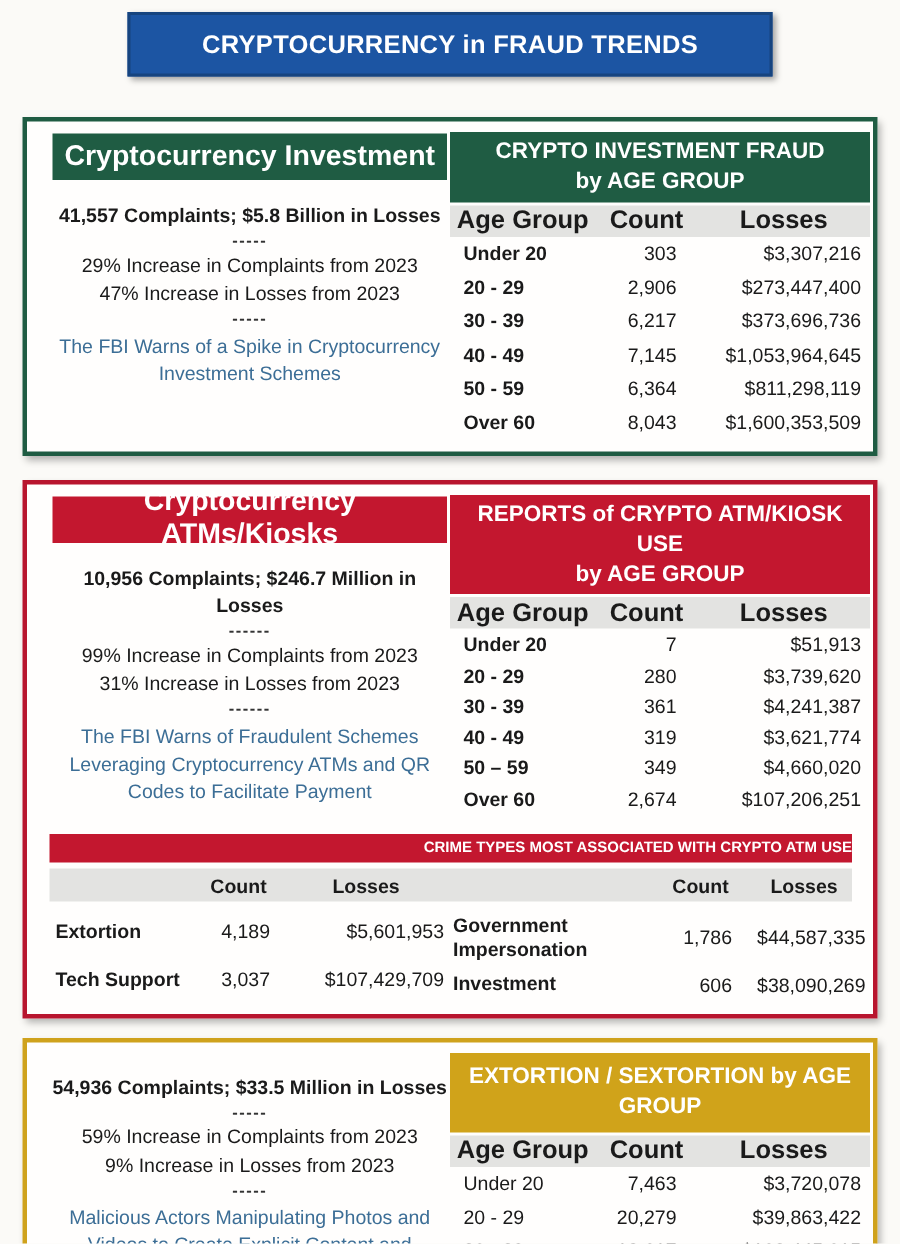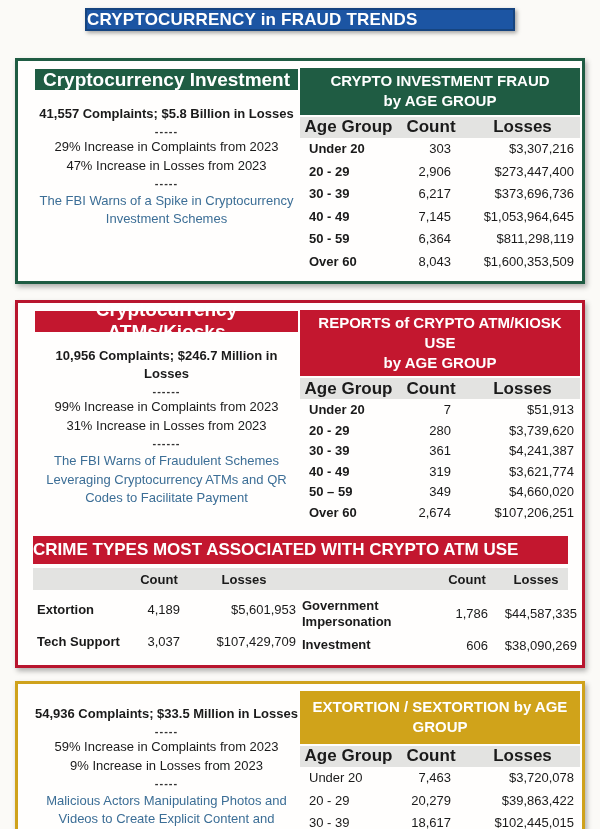--- a/index.html
+++ b/index.html
@@ -7,46 +7,46 @@
   body {
     height:829px;
     background:#fbfaf7;
     font-family:"Liberation Sans", sans-serif;
     color:#1a1a1a;
     overflow:hidden;
   }
 
   
   .banner {
-    width:430px; height:23px;
+    width:430px; height:43px;
     margin:8px auto 0;
     background:#1c55a3;
     border:2px solid #16447f;
     box-shadow:2px 2px 4px rgba(0,0,0,.35);
-    display:flex; align-items:center; justify-content:flex-start;
+    display:flex; align-items:center; justify-content:center;
     color:#fff; font-weight:bold; font-size:17px; letter-spacing:.2px;
   }
 
   
   .section {
     width:570px; margin:0 auto;
     background:#fffefd;
     border:3px solid;
     box-shadow:2px 3px 5px rgba(0,0,0,.3);
   }
   .sec1 { border-color:#1f5c43; margin-top:27px; }
   .sec2 { border-color:#b8152e; margin-top:16px; }
   .sec3 { border-color:#cfa21c; margin-top:13px; }
 
   .sec-main { display:flex; padding:6px 2px 8px 2px; }
 
   
   .left-col { width:284px; padding:0 2px 0 15px; text-align:center; }
   .sec-header {
-    height:21px; margin-top:2px;
+    height:31px; margin-top:2px;
     display:flex; align-items:center; justify-content:center;
     color:#fff; font-weight:bold; font-size:19px;
   }
   .sec1 .sec-header { background:#1f5c43; }
   .sec2 .sec-header { background:#c3172f; }
   .sec3 .sec-header { background:#d0a31a; }
 
   .stats { margin-top:15px; font-size:13px; line-height:1.45; }
   .stat-summary { font-weight:bold; font-weight:600; }
   .dashes { font-size:11px; font-weight:bold; letter-spacing:1px; line-height:1.3; color:#333; }
@@ -76,22 +76,22 @@
   .sec2 .tbody .trow { height:20.5px; }
   .c.age { padding-left:9px; font-weight:bold; text-align:left; }
   .sec3 .c.age { font-weight:normal; }
   .c.cnt { text-align:right; padding-right:14px; }
   .c.los { text-align:right; padding-right:6px; }
 
   
   .crime-banner {
     margin:6px 14px 0 15px;
     background:#c3172f; color:#fff;
-    font-weight:bold; font-size:17px;
-    text-align:left; padding:4px 0;
+    font-weight:bold; font-size:10px;
+    text-align:right; padding:4px 0;
   }
   .crime-head {
     margin:4px 14px 0 15px;
     background:#e3e3e1; height:22px;
     display:grid; grid-template-columns:95px 62px 108px 138px 62px 76px;
     align-items:center; font-weight:bold; font-size:13px;
   }
   .crime-head .th { text-align:center; }
   .crime-body { display:flex; margin:4px 14px 8px 15px; }
   .crime-grid { display:grid; align-items:center; font-size:13px; }

